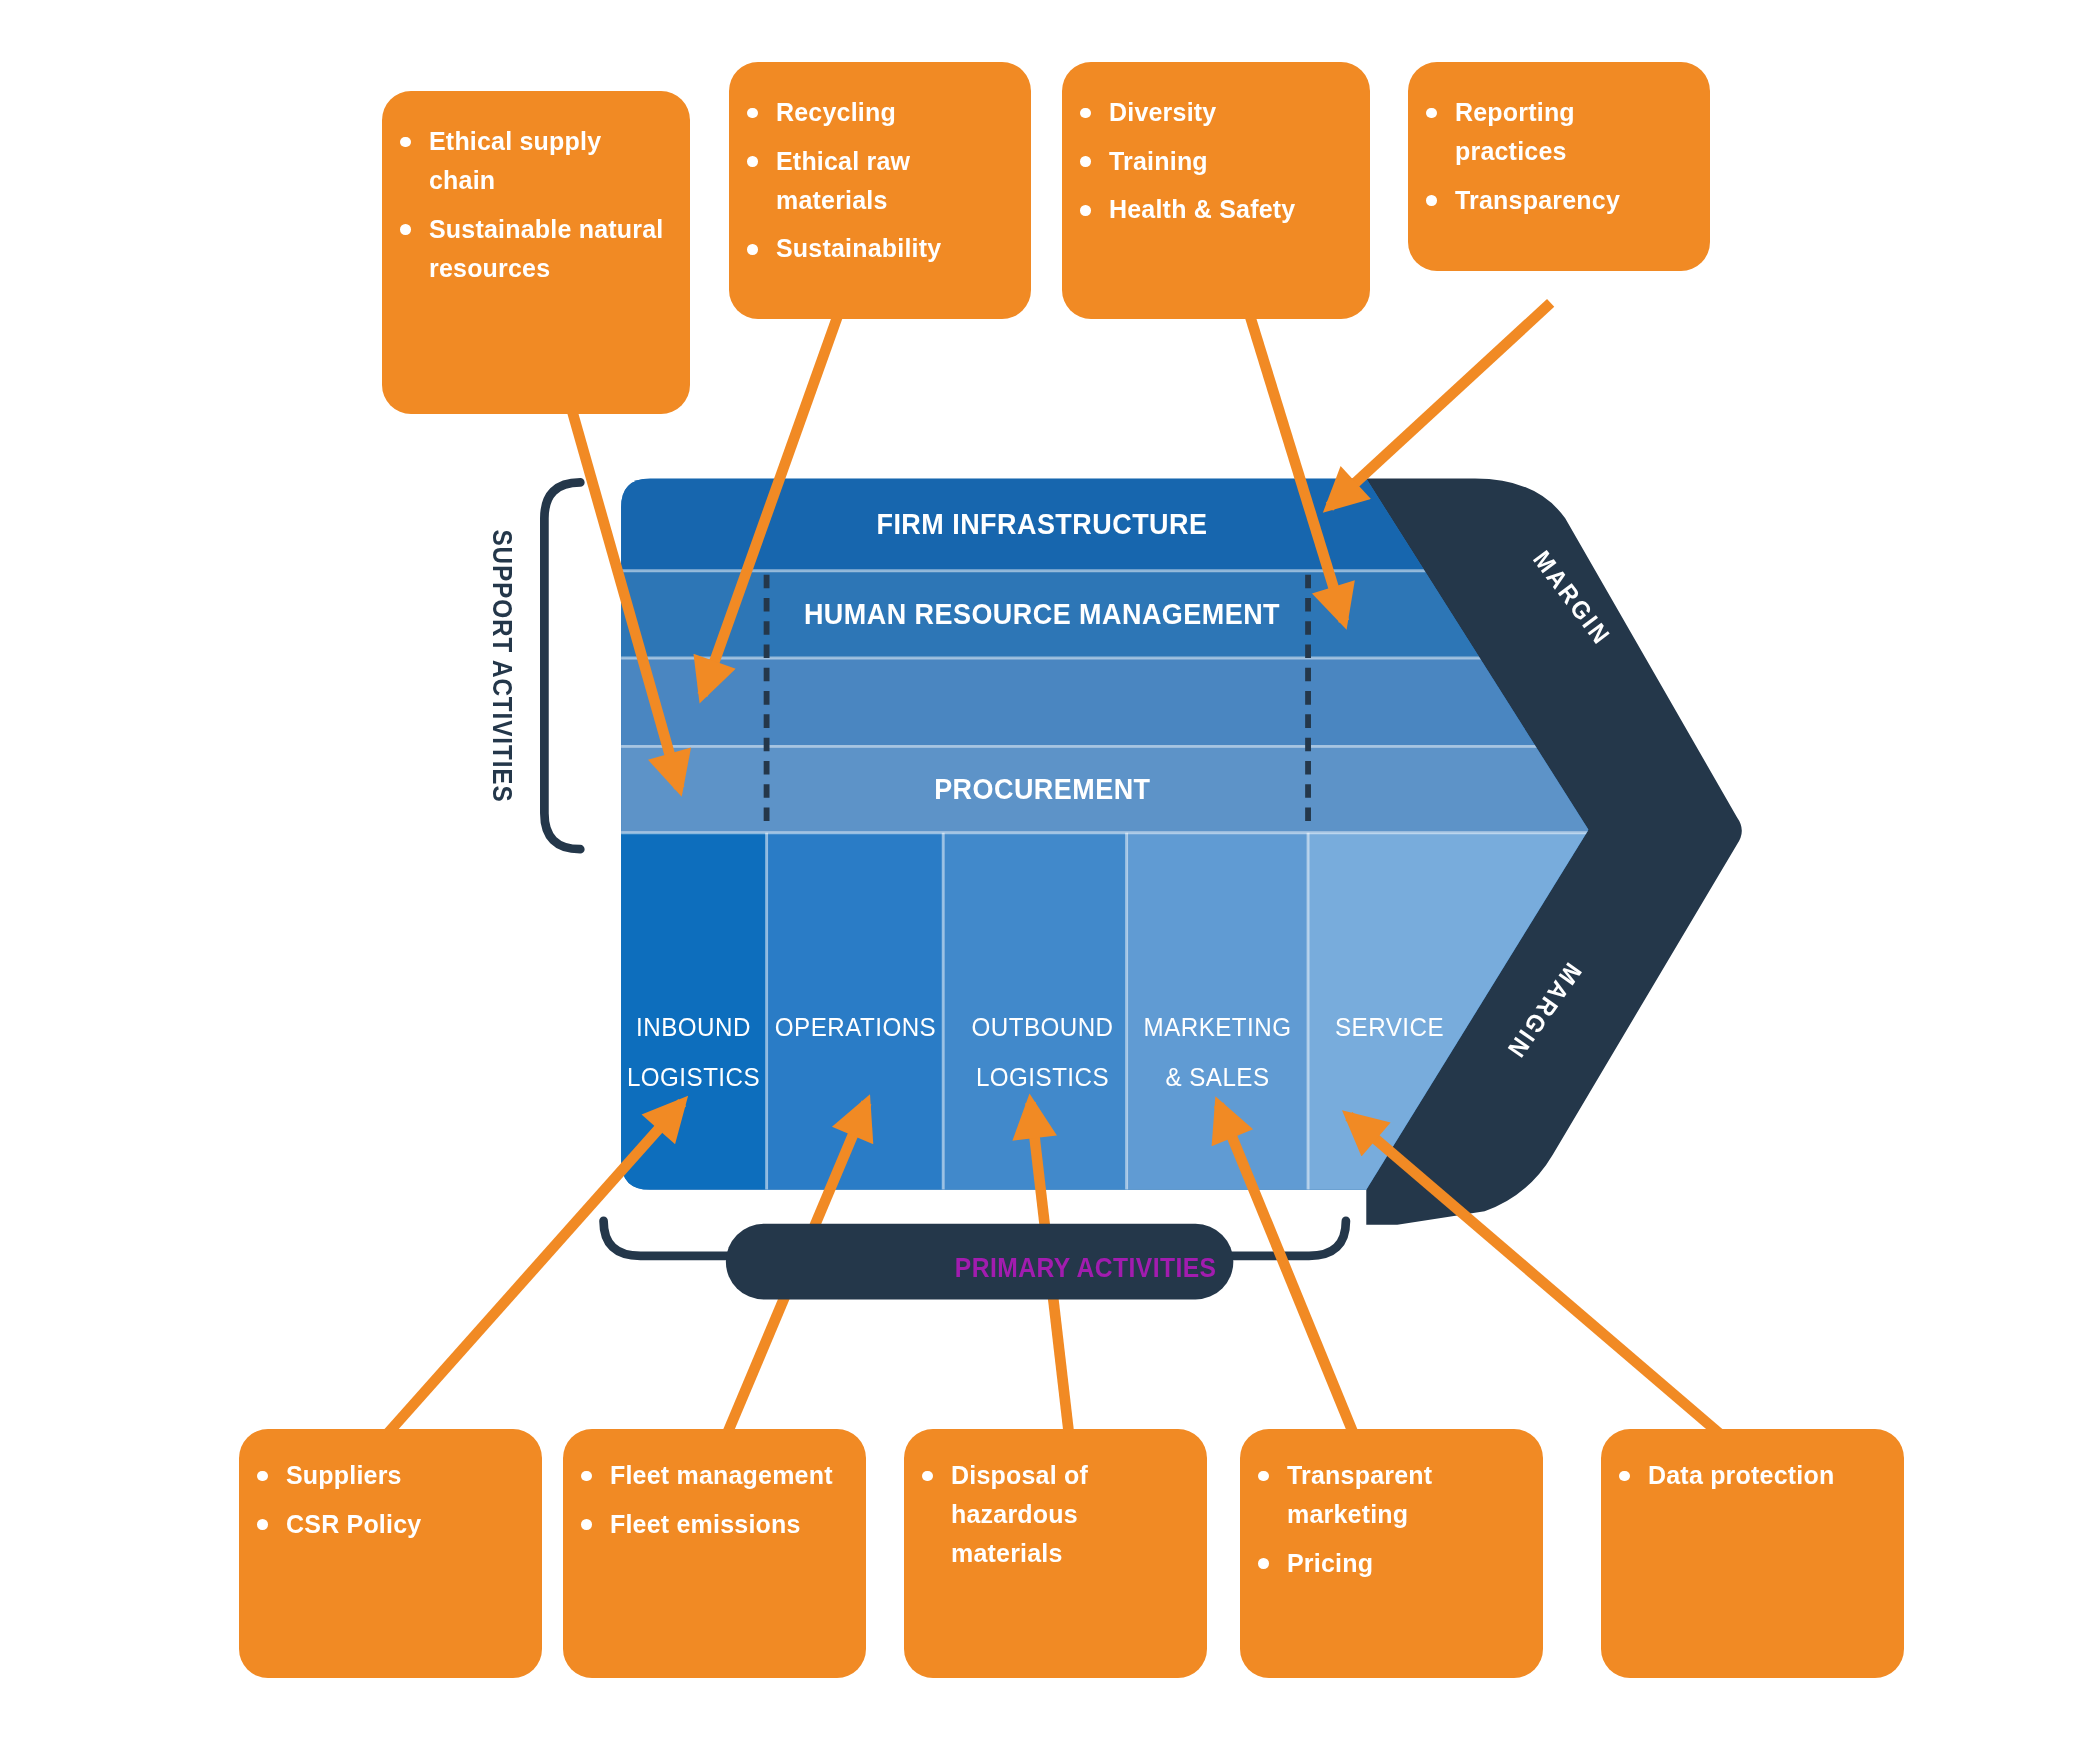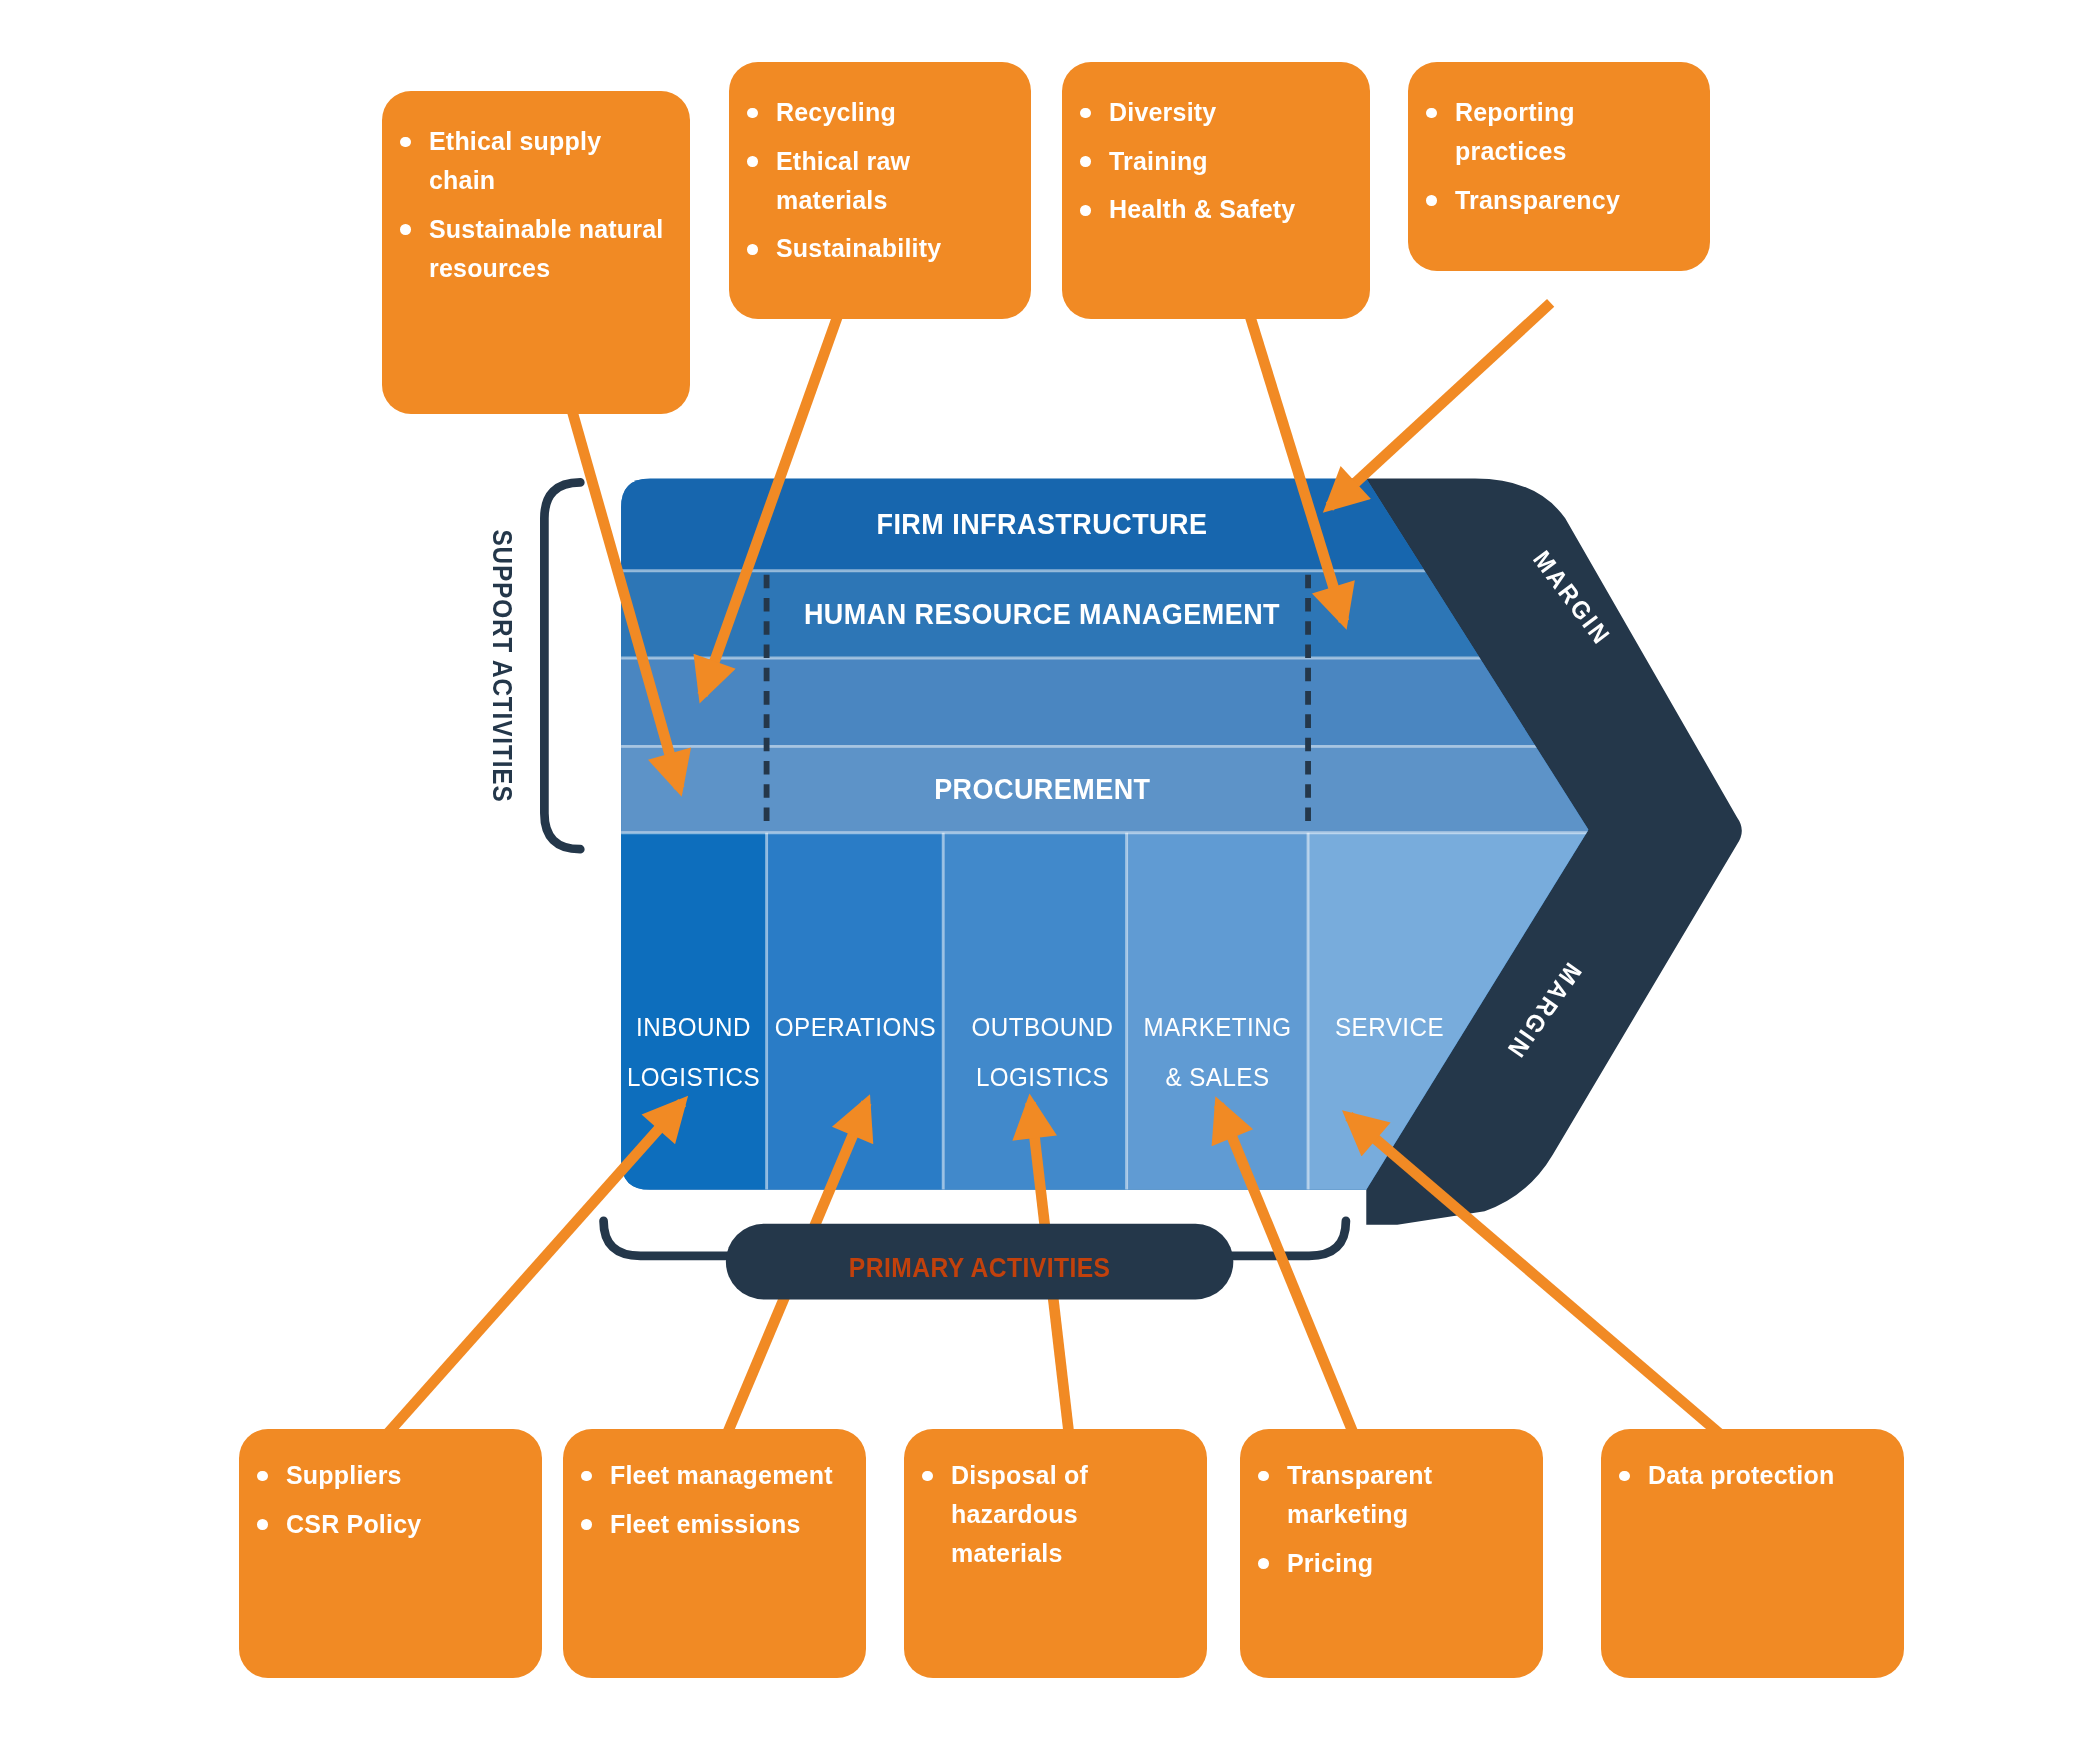--- a/index.html
+++ b/index.html
@@ -61,22 +61,22 @@
   .m-top{left:1572px;top:598px;transform:translate(-50%,-50%) rotate(53deg) scaleX(.93);}
   .m-bot{left:1544px;top:1011px;transform:translate(-50%,-50%) rotate(125deg) scaleX(.93);}
 
   .supportlab{
     position:absolute;left:501px;top:666px;color:#24374A;font-weight:700;font-size:27px;
     letter-spacing:1px;white-space:nowrap;
     transform:translate(-50%,-50%) rotate(90deg) scaleX(.9);
   }
   .primarylab{
     position:absolute;left:726px;top:1224px;width:508px;height:88px;
-    display:flex;align-items:center;justify-content:center;
-    color:#c2410c;font-weight:700;font-size:28px;letter-spacing:0.5px;white-space:nowrap;
+    display:flex;align-items:center;justify-content:flex-end;
+    color:#a21caf;font-weight:700;font-size:28px;letter-spacing:0.5px;white-space:nowrap;
   }
   .primarylab>span{display:block;transform:scaleX(.88);}
 </style>
 </head>
 <body>
 
 <div id="canvas">
 
   <svg id="diagram-svg" width="2096" height="1747" viewBox="0 0 2160 1800">
     <defs>

